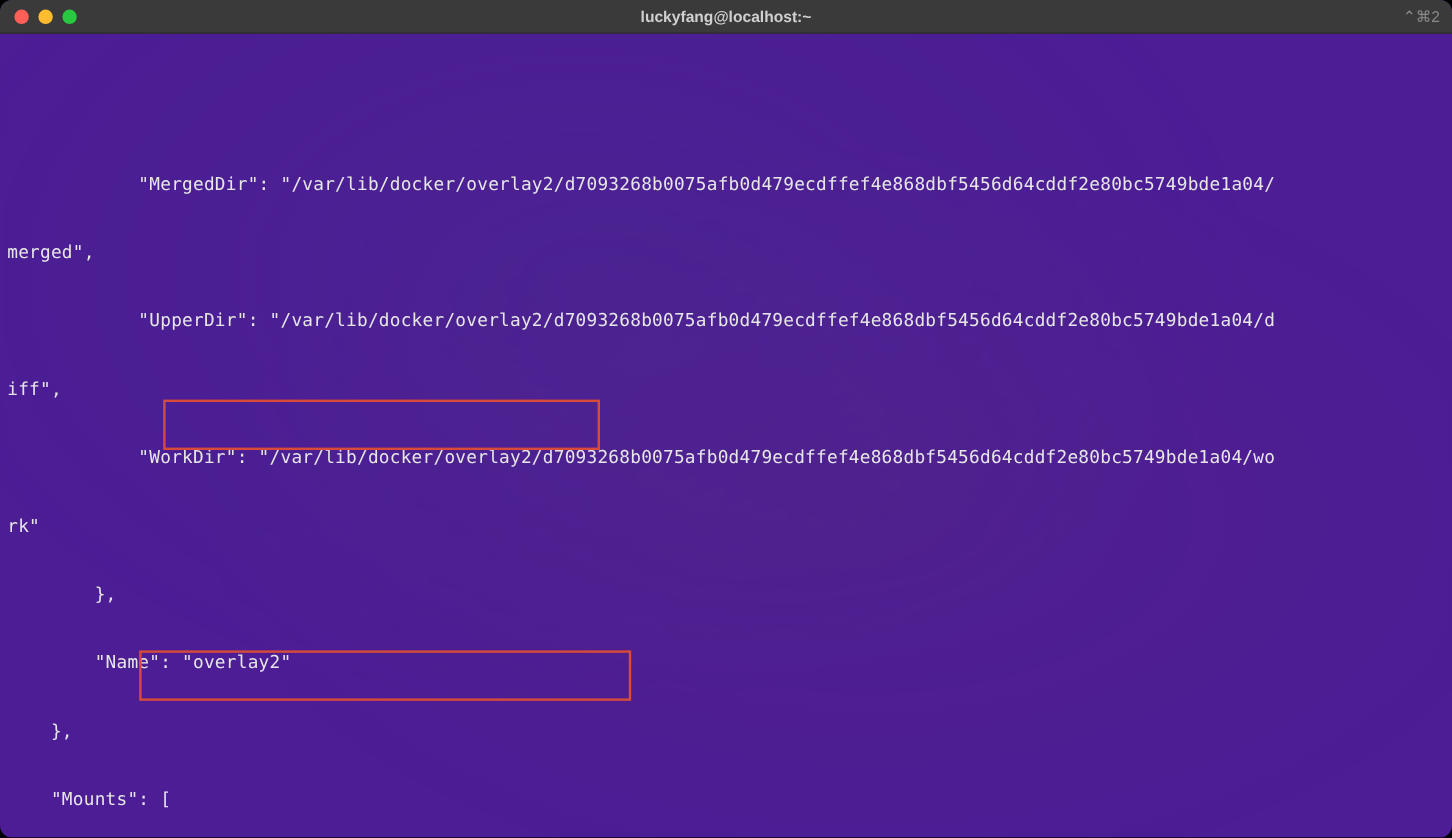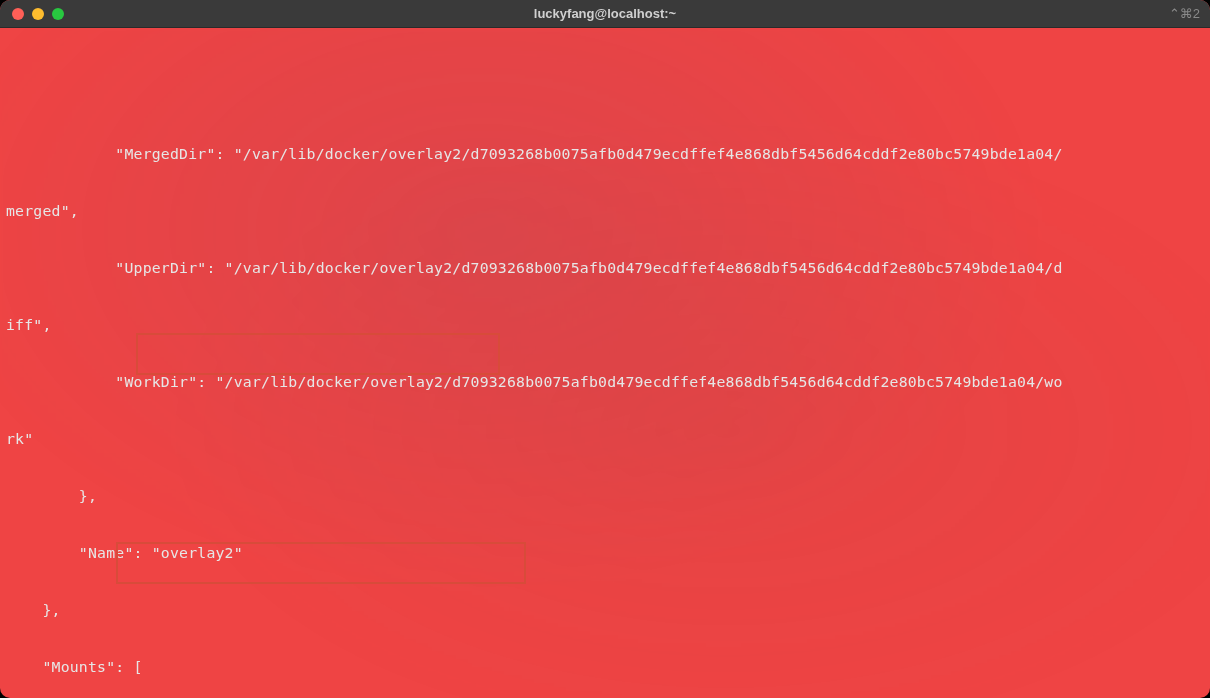--- a/index.html
+++ b/index.html
@@ -9,21 +9,21 @@
     background: #000;
     overflow: hidden;
     font-family: "SF Mono", "Menlo", "Consolas", monospace;
     font-size: 14.8px;
     line-height: 19px;
     color: #d8d8d8;
   }
   .window {
     width: 1210px;
     height: 698px;
-    background: #ef4444;
+    background: #4c1d95;
     position: relative;
     border-radius: 10px;
     overflow: hidden;
   }
   .titlebar {
     height: 28px;
     background: #3a3a3a;
     display: flex;
     align-items: center;
     position: relative;

